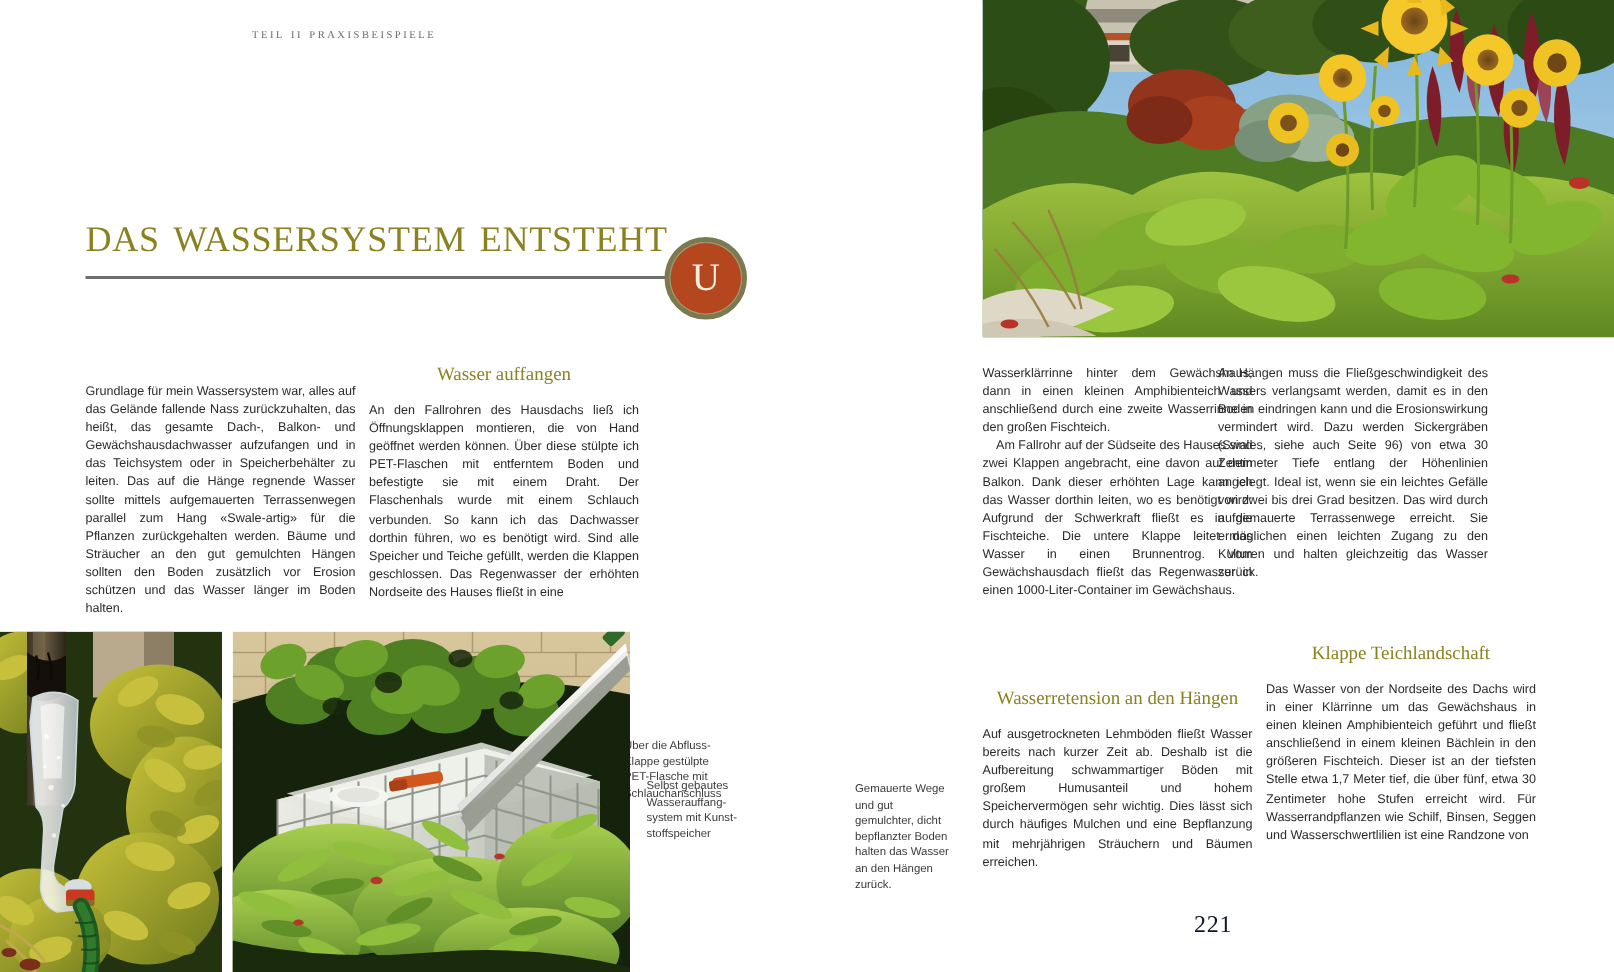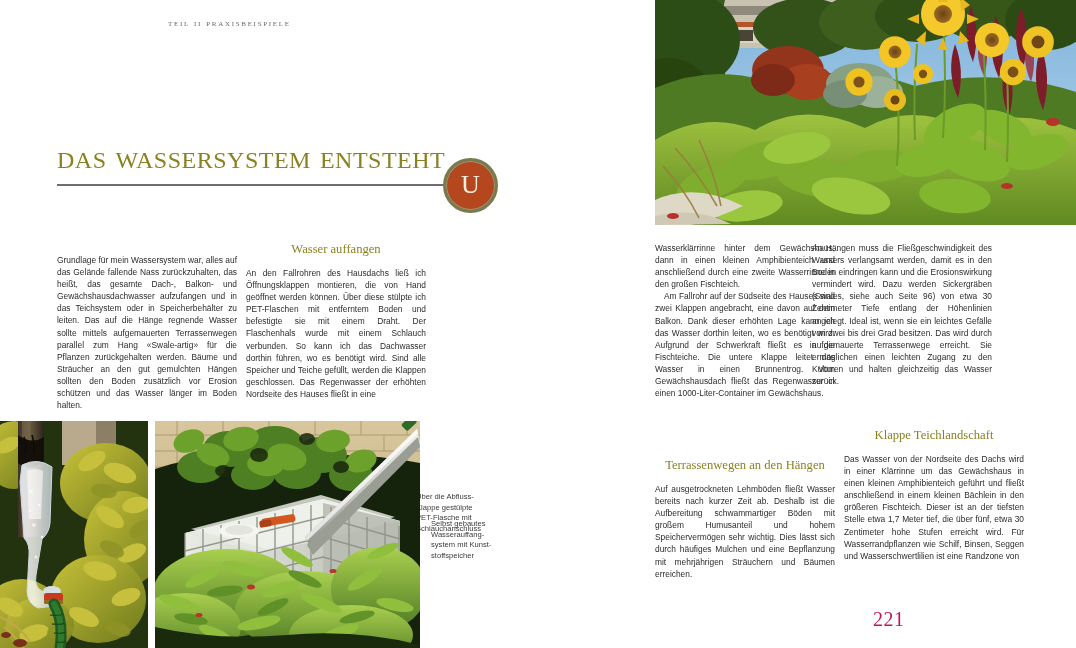--- a/index.html
+++ b/index.html
@@ -95,23 +95,23 @@
     line-height:10.6px;
     color:#3a3a3a;
     text-align:left;
   }
   #cap-1{left:416px;top:492px;width:62px;}
   #cap-2{left:431px;top:519px;width:62px;}
   #cap-3{left:570px;top:521px;width:66px;}
 
   
   .folio{
-    position:absolute;left:873px;top:608px;
+    position:absolute;left:796px;top:608px;
     font-family:"Liberation Serif", serif;
-    font-size:20px;color:#be185d;letter-spacing:0.5px;
+    font-size:16px;color:#0f172a;letter-spacing:0.5px;
   }
 
   
   .photo{position:absolute;overflow:hidden;}
   #photo-garden{left:655px;top:0;width:421px;height:225px;}
   #photo-bottle{left:0;top:421px;width:148px;height:227px;}
   #photo-tank{left:155px;top:421px;width:265px;height:227px;}
   .photo svg{display:block;width:100%;height:100%;}
 </style>
 </head>
@@ -141,31 +141,32 @@
   <div class="col" id="col-3">
     <p>Wasserklärrinne hinter dem Gewächshaus, dann in einen kleinen Amphibienteich und anschließend durch eine zweite Wasserrinne in den großen Fischteich.</p>
     <p>Am Fallrohr auf der Südseite des Hauses sind zwei Klappen angebracht, eine davon auf dem Balkon. Dank dieser erhöhten Lage kann ich das Wasser dorthin leiten, wo es benötigt wird: Aufgrund der Schwerkraft fließt es in die Fischteiche. Die untere Klappe leitet das Wasser in einen Brunnentrog. Vom Gewächshausdach fließt das Regenwasser in einen 1000-Liter-Container im Gewächshaus.</p>
   </div>
 
   <div class="col" id="col-4">
     <p>An Hängen muss die Fließgeschwindigkeit des Wassers verlangsamt werden, damit es in den Boden eindringen kann und die Erosionswirkung vermindert wird. Dazu werden Sickergräben (Swales, siehe auch Seite 96) von etwa 30 Zentimeter Tiefe entlang der Höhenlinien angelegt. Ideal ist, wenn sie ein leichtes Gefälle von zwei bis drei Grad besitzen. Das wird durch aufgemauerte Terrassenwege erreicht. Sie ermöglichen einen leichten Zugang zu den Kulturen und halten gleichzeitig das Wasser zurück.</p>
   </div>
 
   <div class="col" id="col-3b">
-    <h2 class="sub-head">Terrassenwegen an den Hängen</h2>
+    <h2 class="sub-head">Wasserretension an den Hängen</h2>
     <p>Auf ausgetrockneten Lehmböden fließt Wasser bereits nach kurzer Zeit ab. Deshalb ist die Aufbereitung schwammartiger Böden mit großem Humusanteil und hohem Speichervermögen sehr wichtig. Dies lässt sich durch häufiges Mulchen und eine Bepflanzung mit mehrjährigen Sträuchern und Bäumen erreichen.</p>
   </div>
 
   <div class="col" id="col-4b">
     <h2 class="sub-head">Klappe Teichlandschaft</h2>
     <p>Das Wasser von der Nordseite des Dachs wird in einer Klärrinne um das Gewächshaus in einen kleinen Amphibienteich geführt und fließt anschließend in einem kleinen Bächlein in den größeren Fischteich. Dieser ist an der tiefsten Stelle etwa 1,7 Meter tief, die über fünf, etwa 30 Zentimeter hohe Stufen erreicht wird. Für Wasserrandpflanzen wie Schilf, Binsen, Seggen und Wasserschwertlilien ist eine Randzone von</p>
   </div>
 
   <div class="caption" id="cap-1">Über die Abfluss-Klappe gestülpte PET-Flasche mit Schlauchanschluss</div>
   <div class="caption" id="cap-2">Selbst gebautes Wasserauffang-system mit Kunst-stoffspeicher</div>
+  <div class="caption" id="cap-3">Gemauerte Wege und gut gemulchter, dicht bepflanzter Boden halten das Wasser an den Hängen zurück.</div>
 
   <div class="folio">221</div>
 
   <div class="photo" id="photo-garden">
     <svg viewBox="0 0 421 225" preserveAspectRatio="none" aria-hidden="true">
       <defs>
         <linearGradient id="sky" x1="0" y1="0" x2="0" y2="1">
           <stop offset="0%" stop-color="#7fb4dd"></stop>
             <stop offset="100%" stop-color="#bcd8ea"></stop>
         </linearGradient>

